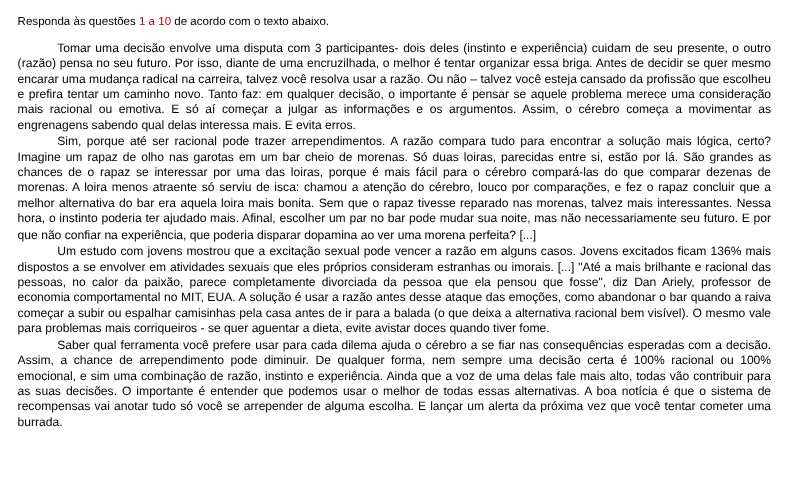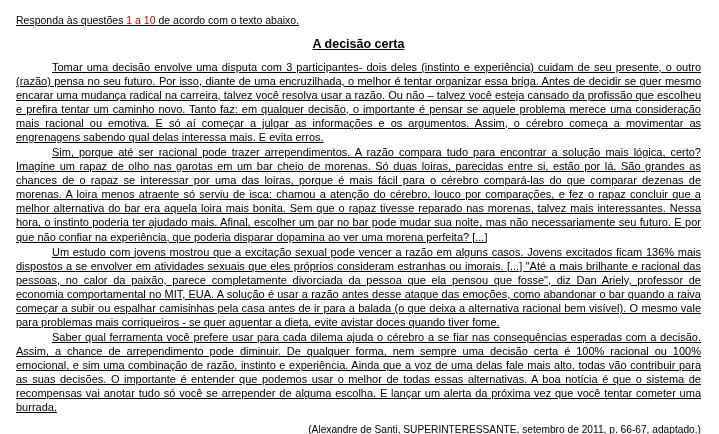--- a/index.html
+++ b/index.html
@@ -13,21 +13,20 @@
     font-family: "Liberation Sans", sans-serif;
     color: #000000;
     overflow: hidden;
   }
   .page {
     box-sizing: border-box;
     width: 719px;
     height: 434px;
     padding: 14px 18px 8px 16px;
     position: relative;
-    text-decoration: underline;
   }
   .instruction {
     font-size: 10.5px;
     line-height: 1.2;
     margin: 0 0 10px 0;
   }
   .instruction .range {
     color: #c00000;
   }
   .doc-title {
@@ -51,24 +50,22 @@
     line-height: 1.2;
   }
 </style>
 </head>
 <body>
 
 <div class="page">
 
   <p class="instruction"><span>Responda às questões </span><span class="range">1 a 10</span><span> de acordo com o texto abaixo.</span></p>
 
-  <h1 class="doc-title">A decisão certa</h1>
 
   <div class="body-text">
     <p>Tomar uma decisão envolve uma disputa com 3 participantes- dois deles (instinto e experiência) cuidam de seu presente, o outro (razão) pensa no seu futuro. Por isso, diante de uma encruzilhada, o melhor é tentar organizar essa briga. Antes de decidir se quer mesmo encarar uma mudança radical na carreira, talvez você resolva usar a razão. Ou não – talvez você esteja cansado da profissão que escolheu e prefira tentar um caminho novo. Tanto faz: em qualquer decisão, o importante é pensar se aquele problema merece uma consideração mais racional ou emotiva. E só aí começar a julgar as informações e os argumentos. Assim, o cérebro começa a movimentar as engrenagens sabendo qual delas interessa mais. E evita erros.</p>
     <p>Sim, porque até ser racional pode trazer arrependimentos. A razão compara tudo para encontrar a solução mais lógica, certo? Imagine um rapaz de olho nas garotas em um bar cheio de morenas. Só duas loiras, parecidas entre si, estão por lá. São grandes as chances de o rapaz se interessar por uma das loiras, porque é mais fácil para o cérebro compará-las do que comparar dezenas de morenas. A loira menos atraente só serviu de isca: chamou a atenção do cérebro, louco por comparações, e fez o rapaz concluir que a melhor alternativa do bar era aquela loira mais bonita. Sem que o rapaz tivesse reparado nas morenas, talvez mais interessantes. Nessa hora, o instinto poderia ter ajudado mais. Afinal, escolher um par no bar pode mudar sua noite, mas não necessariamente seu futuro. E por que não confiar na experiência, que poderia disparar dopamina ao ver uma morena perfeita? [...]</p>
     <p>Um estudo com jovens mostrou que a excitação sexual pode vencer a razão em alguns casos. Jovens excitados ficam 136% mais dispostos a se envolver em atividades sexuais que eles próprios consideram estranhas ou imorais. [...] "Até a mais brilhante e racional das pessoas, no calor da paixão, parece completamente divorciada da pessoa que ela pensou que fosse", diz Dan Ariely, professor de economia comportamental no MIT, EUA. A solução é usar a razão antes desse ataque das emoções, como abandonar o bar quando a raiva começar a subir ou espalhar camisinhas pela casa antes de ir para a balada (o que deixa a alternativa racional bem visível). O mesmo vale para problemas mais corriqueiros - se quer aguentar a dieta, evite avistar doces quando tiver fome.</p>
     <p>Saber qual ferramenta você prefere usar para cada dilema ajuda o cérebro a se fiar nas consequências esperadas com a decisão. Assim, a chance de arrependimento pode diminuir. De qualquer forma, nem sempre uma decisão certa é 100% racional ou 100% emocional, e sim uma combinação de razão, instinto e experiência. Ainda que a voz de uma delas fale mais alto, todas vão contribuir para as suas decisões. O importante é entender que podemos usar o melhor de todas essas alternativas. A boa notícia é que o sistema de recompensas vai anotar tudo só você se arrepender de alguma escolha. E lançar um alerta da próxima vez que você tentar cometer uma burrada.</p>
   </div>
 
-  <p class="source">(Alexandre de Santi, SUPERINTERESSANTE, setembro de 2011, p. 66-67, adaptado.)</p>
 
 </div>
 
 </body></html>

